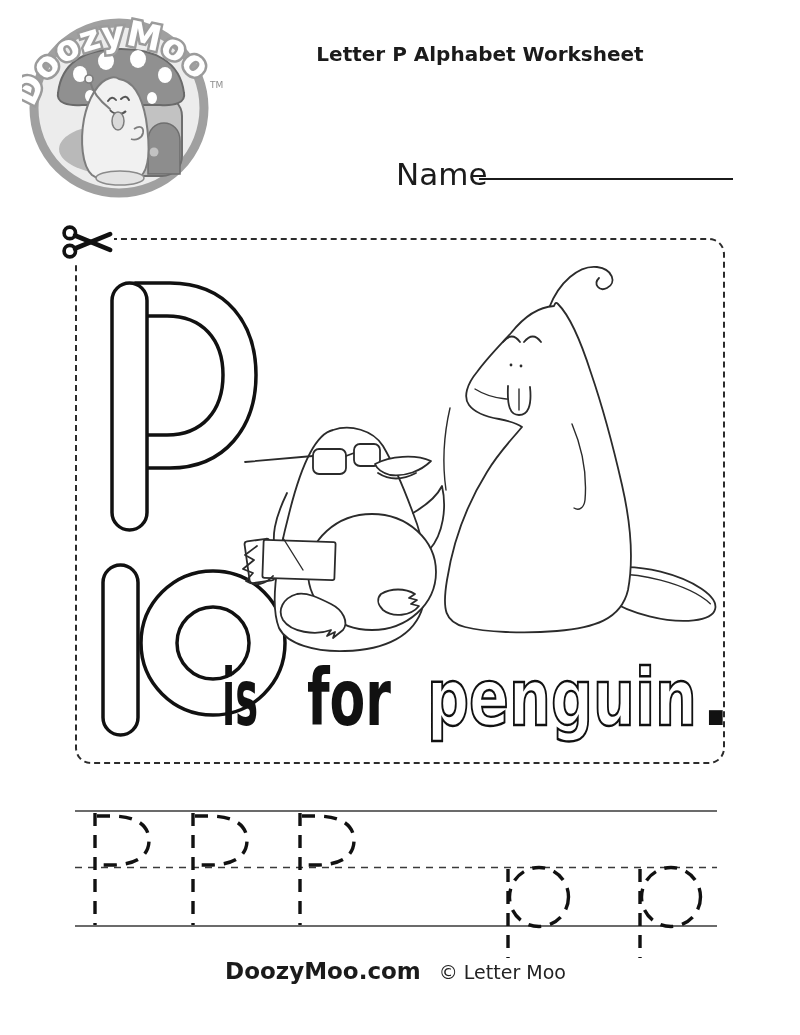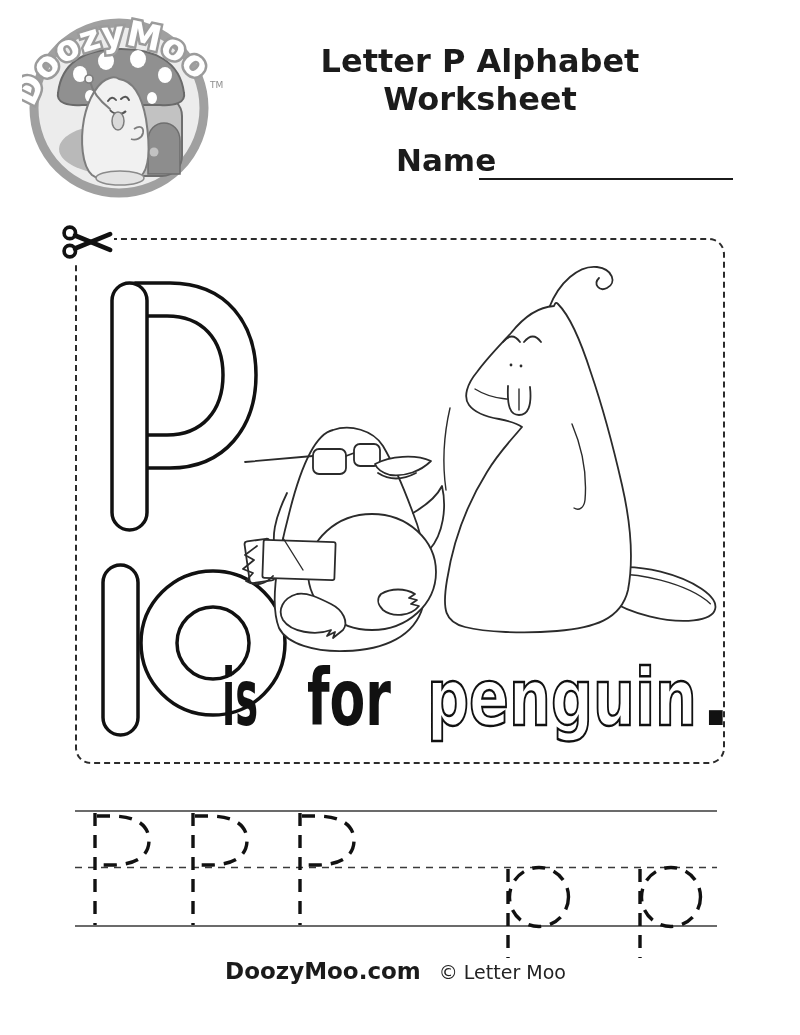--- a/index.html
+++ b/index.html
@@ -1,22 +1,22 @@
 <!DOCTYPE html>
 <html><head>
 <meta charset="utf-8">
 <style>
   html,body{margin:0;padding:0;background:#ffffff;}
   body{width:800px;height:1035px;position:relative;overflow:hidden;
        font-family:"DejaVu Sans","Liberation Sans",sans-serif;color:#1b1b1b;}
   .abs{position:absolute;}
   
   #title{left:252px;top:42px;width:456px;text-align:center;
-         font-size:32px;font-weight:bold;letter-spacing:0px;}
-  #name-row-label{left:396px;top:142px;font-size:31px;font-weight:bold;}
+         font-size:20px;font-weight:bold;letter-spacing:0px;}
+  #name-row-label{left:396px;top:156px;font-size:31px;font-weight:normal;}
   #name-line{left:479px;top:178px;width:254px;border-top:2px solid #1b1b1b;}
   
   #cut-box{left:75px;top:238px;width:646px;height:522px;
            border:2px dashed #2b2b2b;border-radius:16px;}
   #scissors{left:62px;top:222px;width:52px;height:40px;background:#fff;z-index:3;}
   #box-art{left:75px;top:238px;width:648px;height:524px;z-index:2;}
   
   #trace{left:0px;top:795px;width:800px;height:170px;}
   #footer{left:0px;top:958px;width:791px;display:flex;justify-content:center;
           align-items:baseline;gap:18px;}

